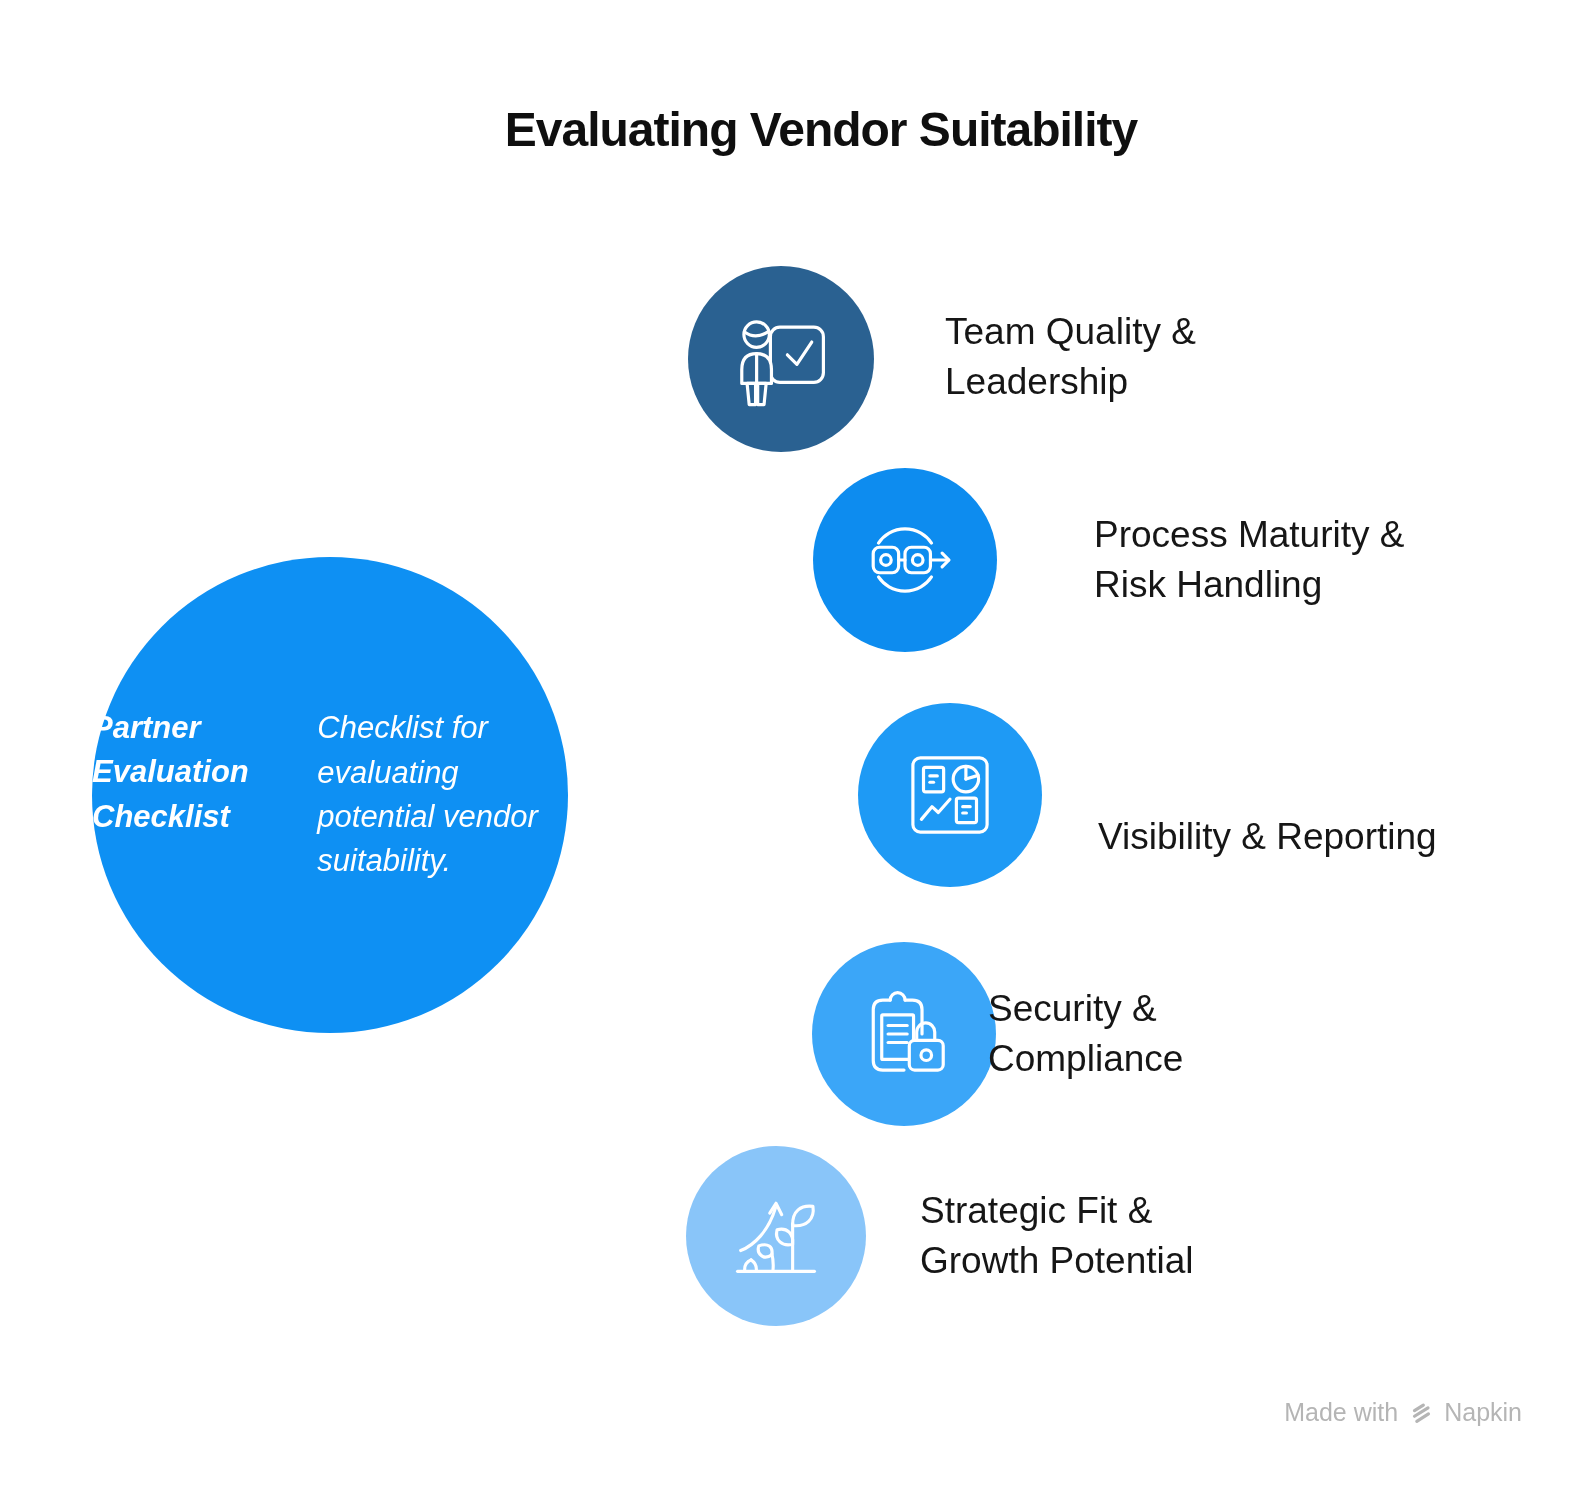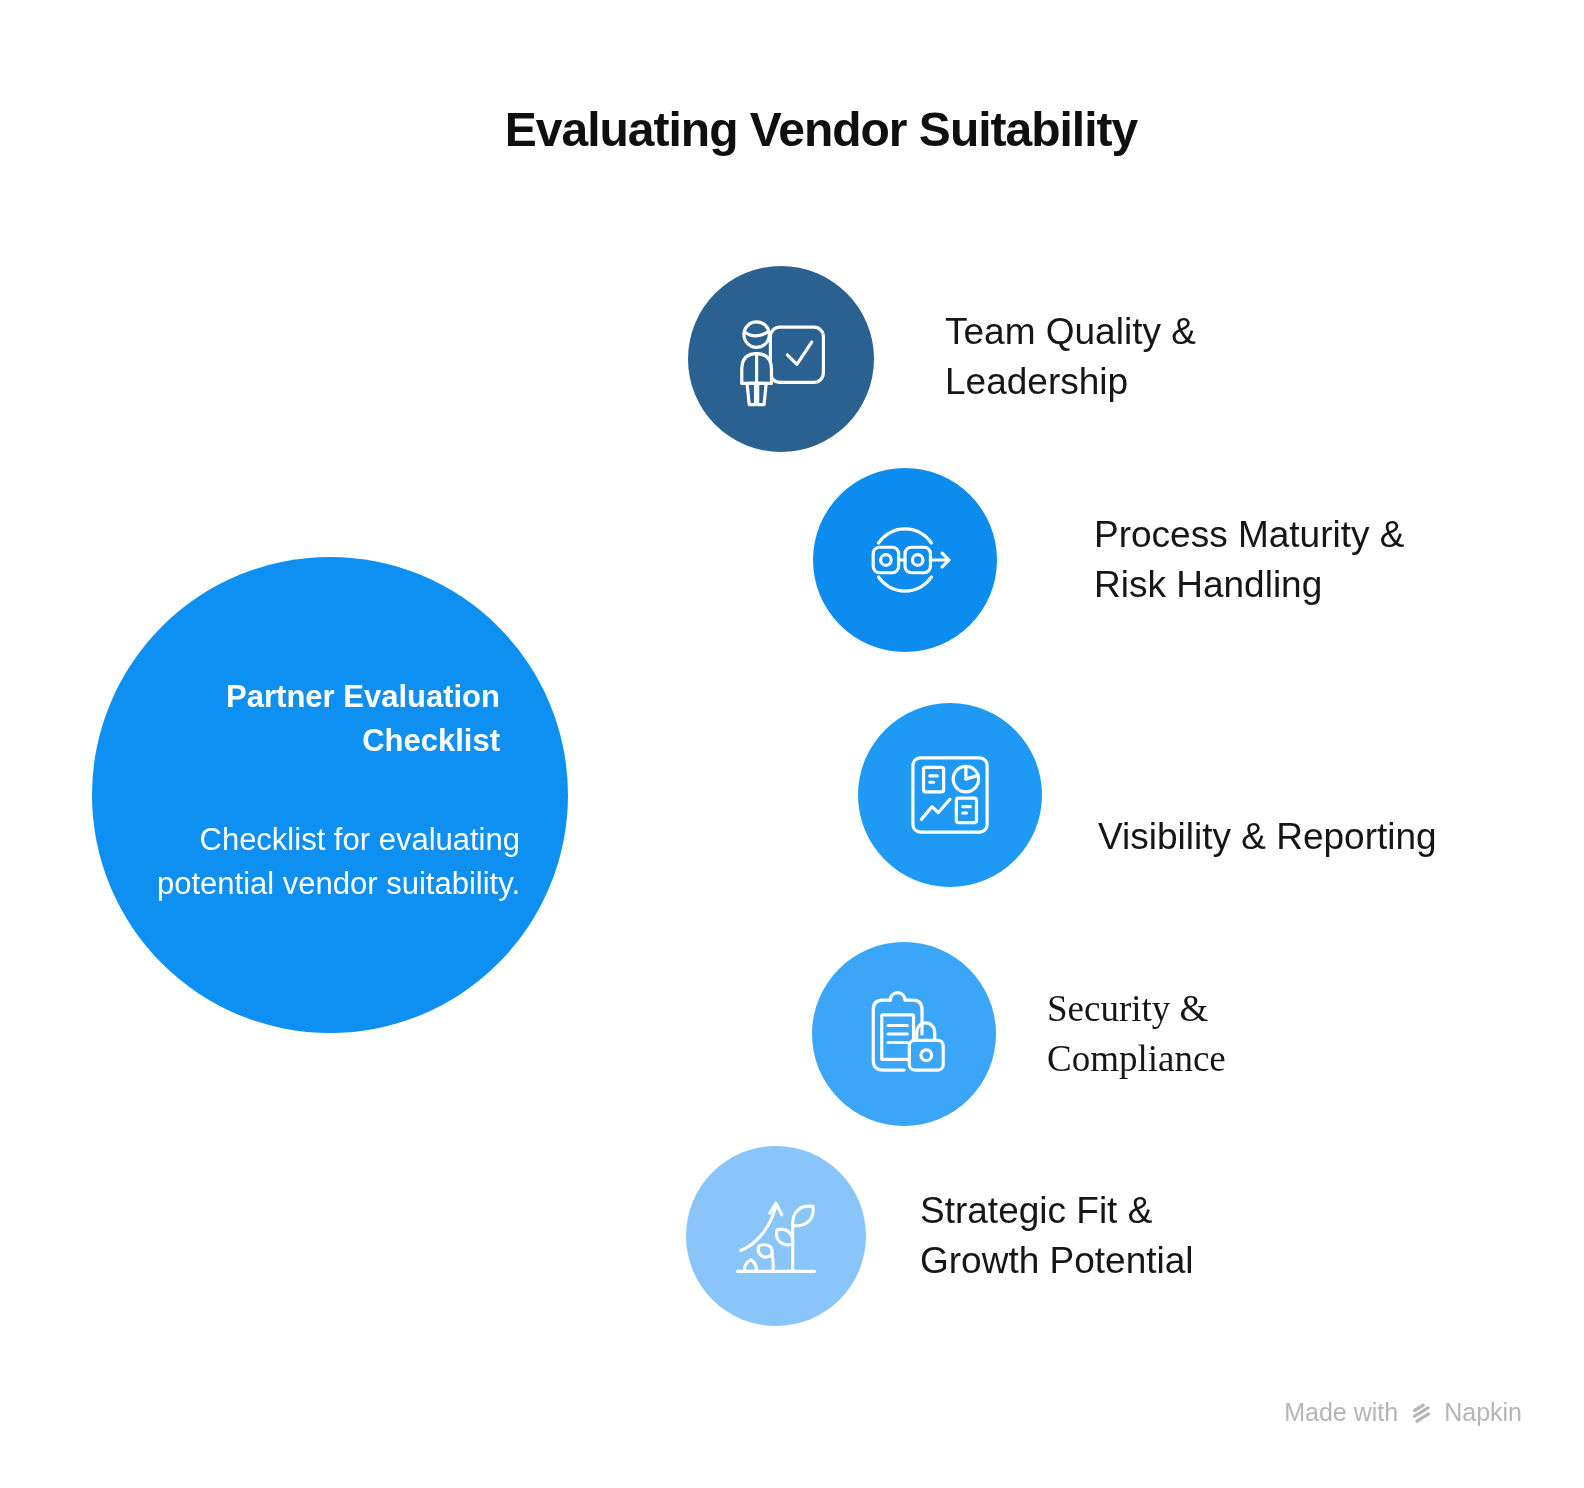--- a/index.html
+++ b/index.html
@@ -18,22 +18,22 @@
     text-align:center;
     font-size:48px;font-weight:bold;letter-spacing:-1px;
     color:#0f0f0f;
     margin-left:29px;
   }
 
   
   .hub{
     position:absolute;left:92px;top:557px;width:476px;height:476px;
     border-radius:50%;
-    display:flex;flex-direction:column;align-items:center;justify-content:center;
-    text-align:right;color:#ffffff;
+    display:flex;flex-direction:row;align-items:center;justify-content:center;
+    text-align:left;color:#ffffff;font-style:italic;
   }
   .hub-heading{
     width:340px;font-size:31px;font-weight:bold;line-height:1.43;margin:0 0 45px 0;
   }
   .hub-desc{
     width:380px;font-size:31px;font-weight:normal;line-height:1.43;margin:9px;
   }
 
   
   .item-circle{
@@ -48,21 +48,21 @@
   .c5{left:686px;top:1146px;width:180px;height:180px;}
 
   
   .item-label{
     position:absolute;
     font-size:37px;line-height:1.35;color:#161616;font-weight:normal;
   }
   .l1{left:920px;top:307px;width:300px;margin-left:25px;}
   .l2{left:1094px;top:510px;width:380px;}
   .l3{left:1098px;top:812px;width:460px;}
-  .l4{left:1047px;top:984px;width:260px;font-family:Liberation Serif, serif;}
+  .l4{left:988px;top:984px;width:260px;}
   .l5{left:920px;top:1186px;width:330px;}
 
   
   .watermark{
     position:absolute;right:62px;top:1398px;
     display:flex;align-items:center;gap:9px;
     font-size:25px;color:#b5b5b5;
   }
   .watermark svg{display:block;}
 

